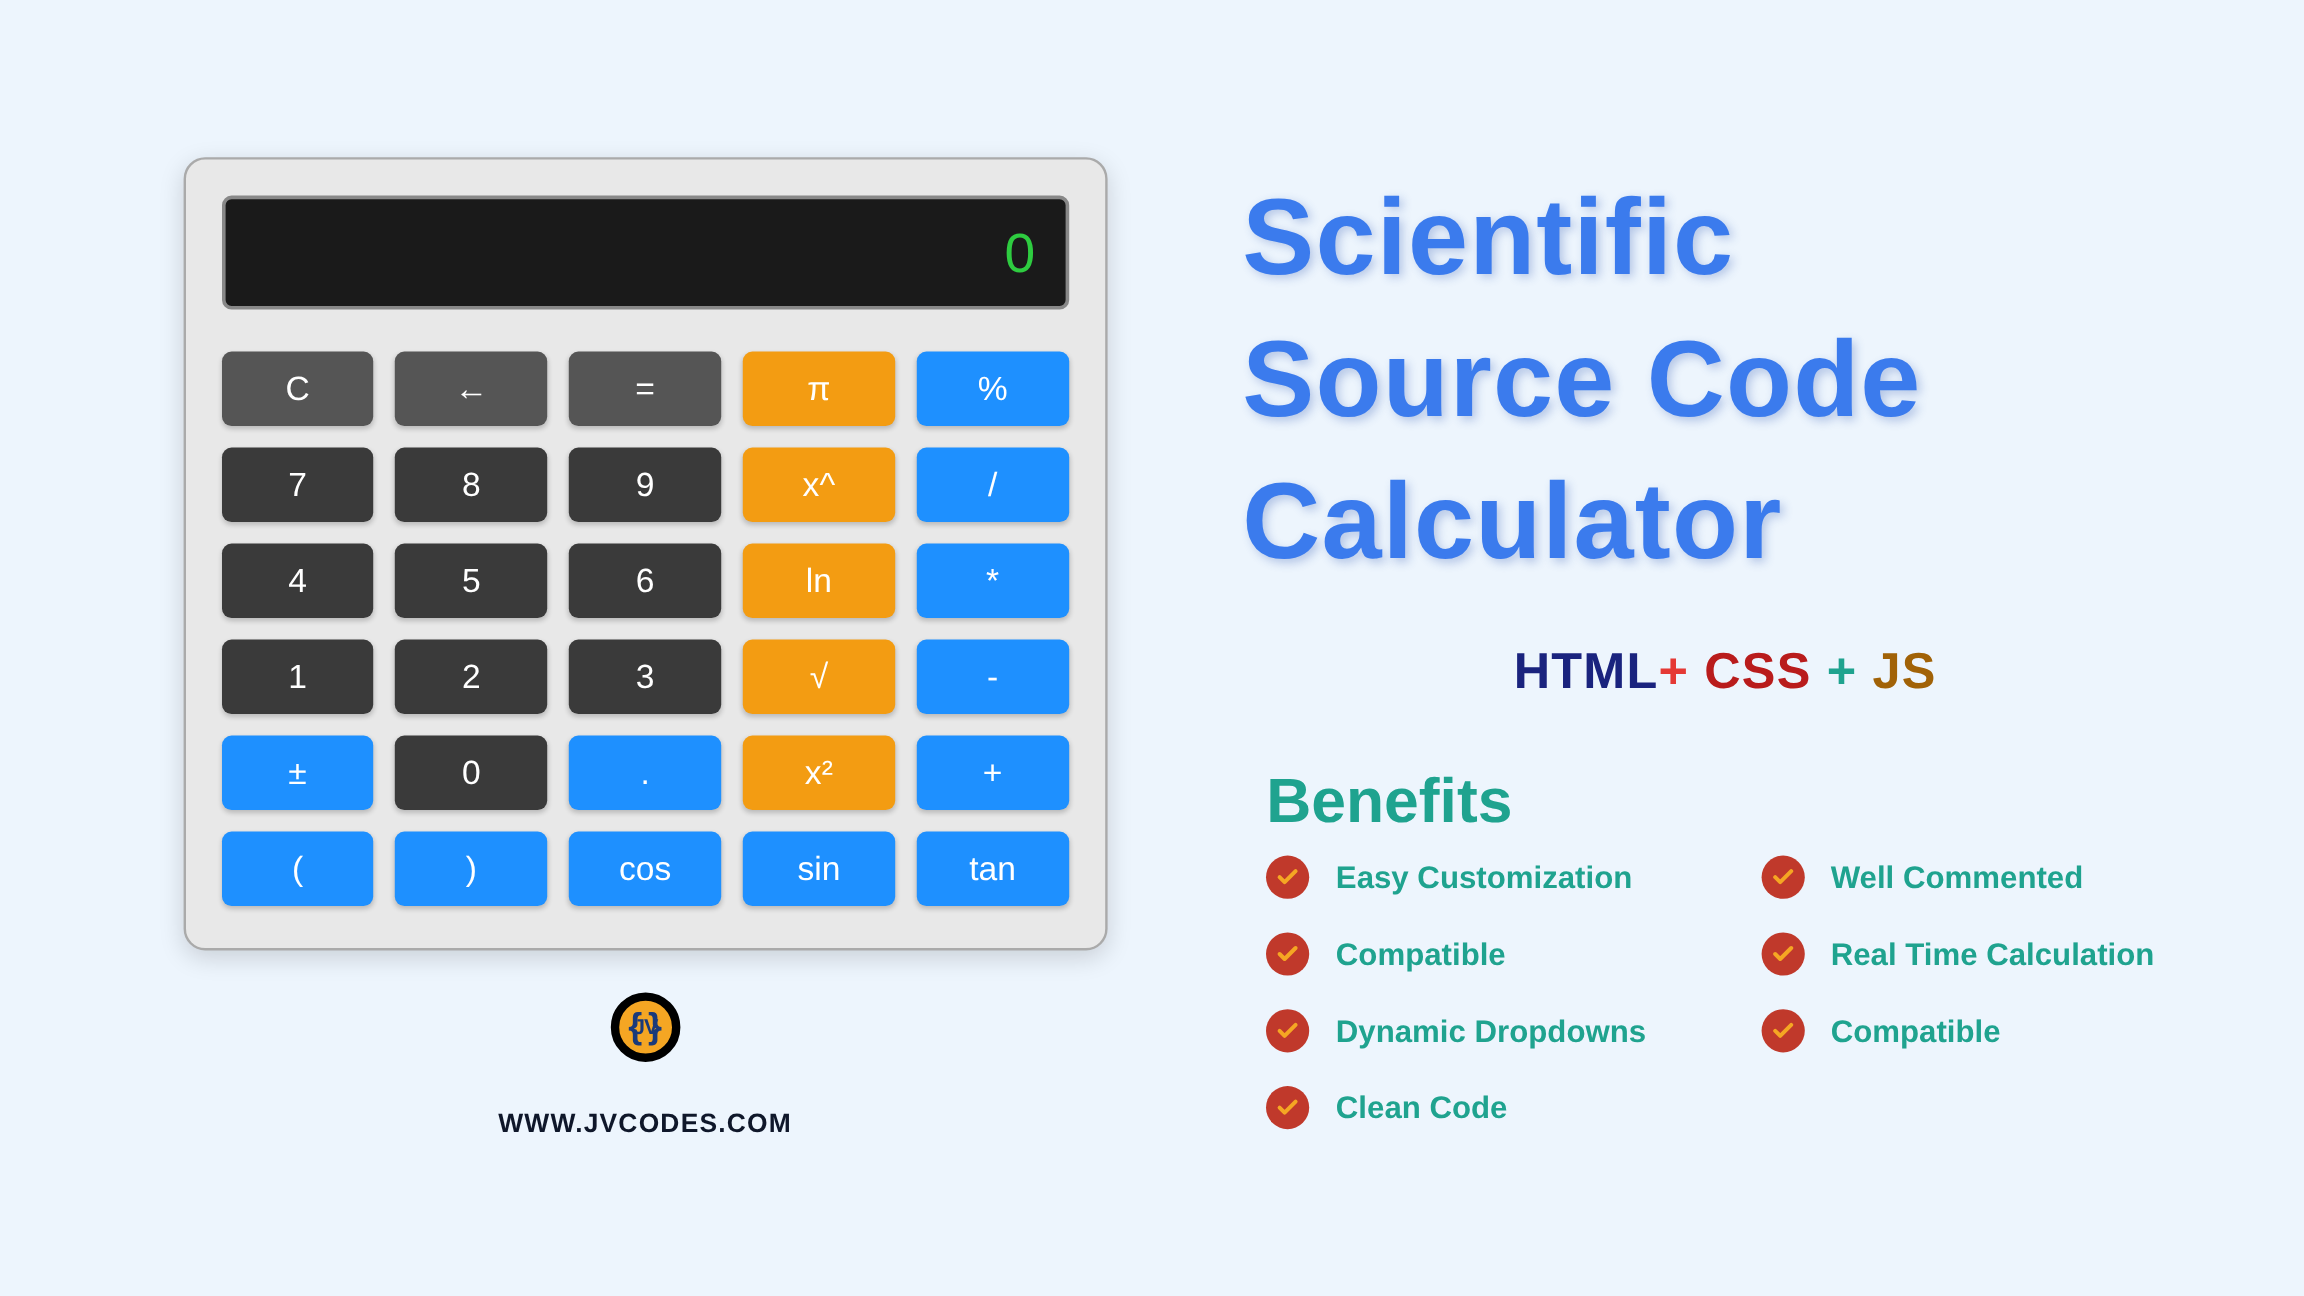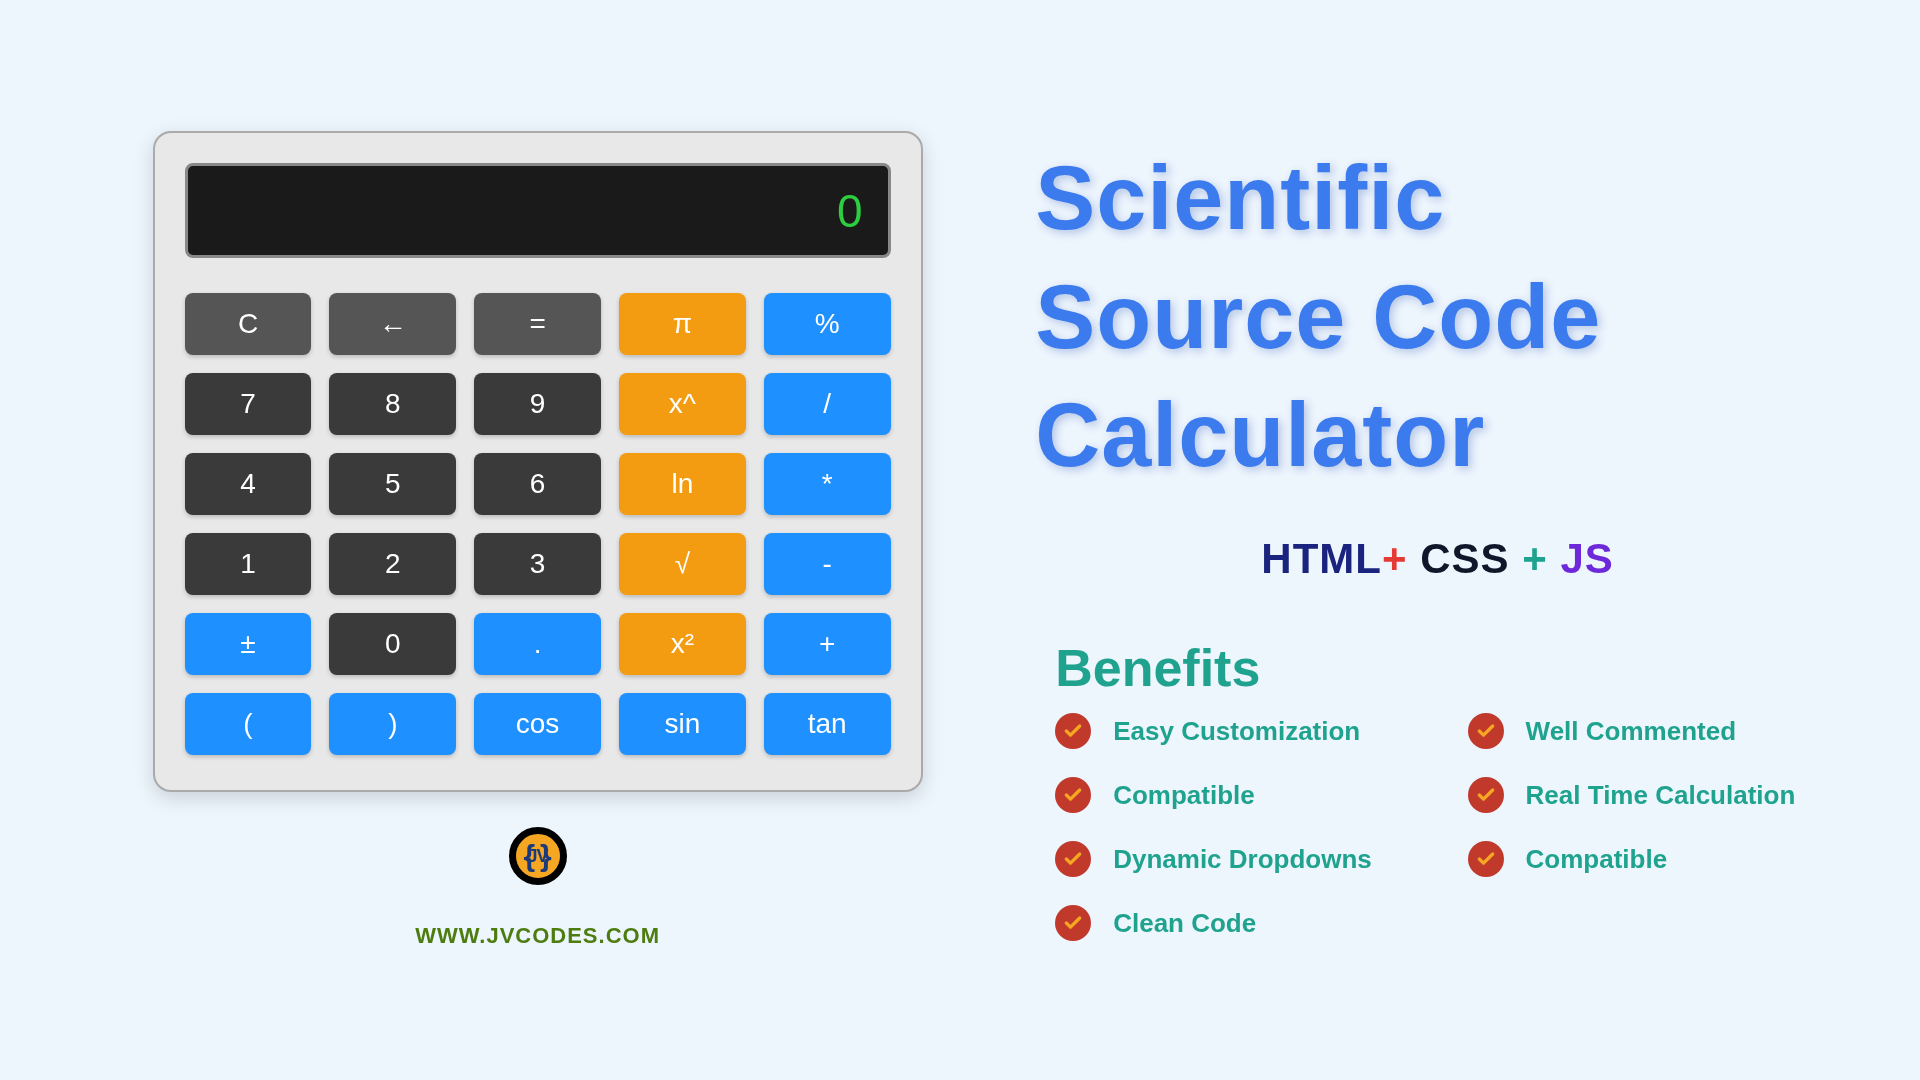--- a/index.html
+++ b/index.html
@@ -108,21 +108,21 @@
 .logo::after {
   content: "}";
   position: absolute;
   right: 8px;
   font-size: 30px;
   font-weight: 900;
   color: #1a3a7a;
 }
 .website {
   margin-top: 38px;
-  color: #4d7c0f;
+  color: #0f172a;
   font-weight: 800;
   font-size: 22px;
   letter-spacing: 1px;
 }
 
 .title {
   font-family: 'Arial Black', Arial, sans-serif;
   font-size: 90px;
   font-weight: 900;
   line-height: 1.32;
@@ -134,23 +134,23 @@
 .techs {
   font-family: 'Arial Black', Arial, sans-serif;
   font-size: 42px;
   font-weight: 900;
   text-align: center;
   margin-bottom: 55px;
   letter-spacing: 1px;
 }
 .tech-html { color: #1a237e; }
 .tech-plus1 { color: #e53935; }
-.tech-css { color: #0f172a; }
+.tech-css { color: #b91c1c; }
 .tech-plus2 { color: #1fa38f; }
-.tech-js { color: #6d28d9; }
+.tech-js { color: #a16207; }
 
 .benefits-title {
   font-family: 'Arial Black', Arial, sans-serif;
   font-size: 52px;
   font-weight: 900;
   color: #1fa38f;
   margin-bottom: 15px;
   margin-left: 20px;
 }
 .benefits-grid {

